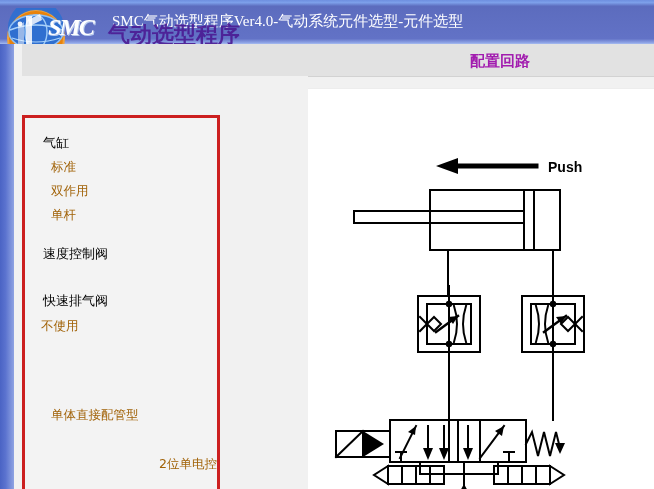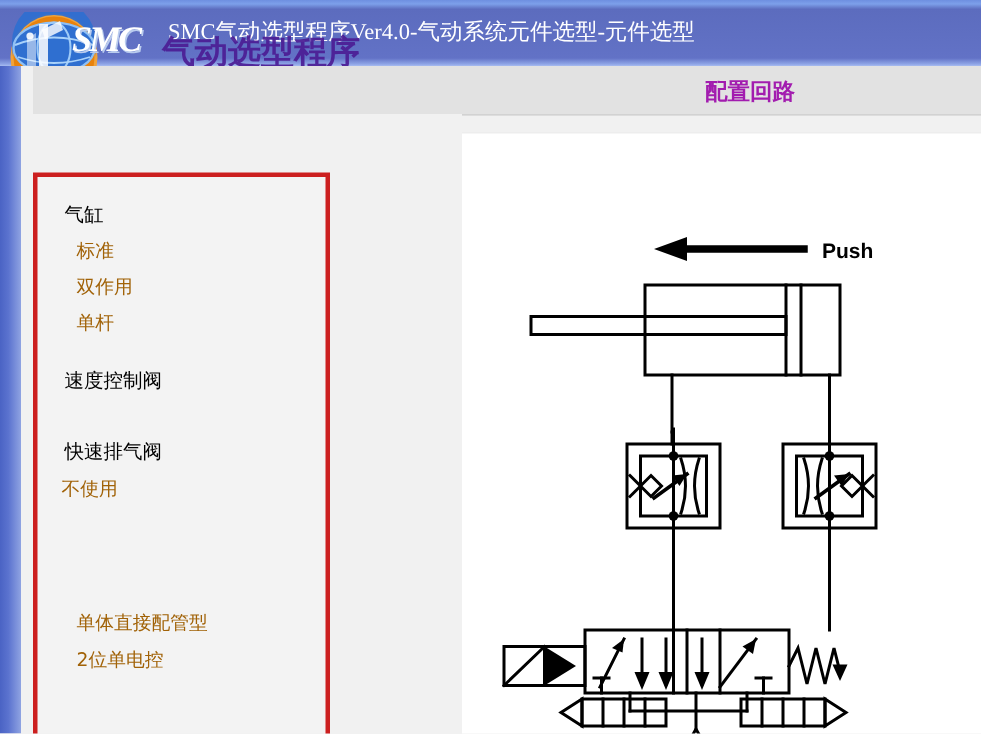--- a/index.html
+++ b/index.html
@@ -132,21 +132,21 @@
         <div class="sec-head" style="margin-left:18px;">速度控制阀</div>
       </div>
 
       <div class="sec" style="top:174px;">
         <div class="sec-head" style="margin-left:18px;">快速排气阀</div>
         <div class="sec-item" style="margin-left:16px;margin-top:8px;">不使用</div>
       </div>
 
       <div class="sec" style="top:281px;">
         <div class="sec-item" style="margin-left:26px;margin-top:8px;">单体直接配管型</div>
-        <div class="sec-item" style="margin-left:26px;margin-top:8px;">2位单电控</div>
+        <div class="sec-item" style="margin-left:26px;margin-top:32px;text-align:right;">2位单电控</div>
       </div>
 
     </div>
   </div>
 
   <div class="rightpane">
     <div class="sep" style="left:0;top:0;"></div>
 
     <svg class="diagram" viewBox="0 0 346 413">
       <g stroke="#000" stroke-width="2" fill="none" stroke-linecap="square">

